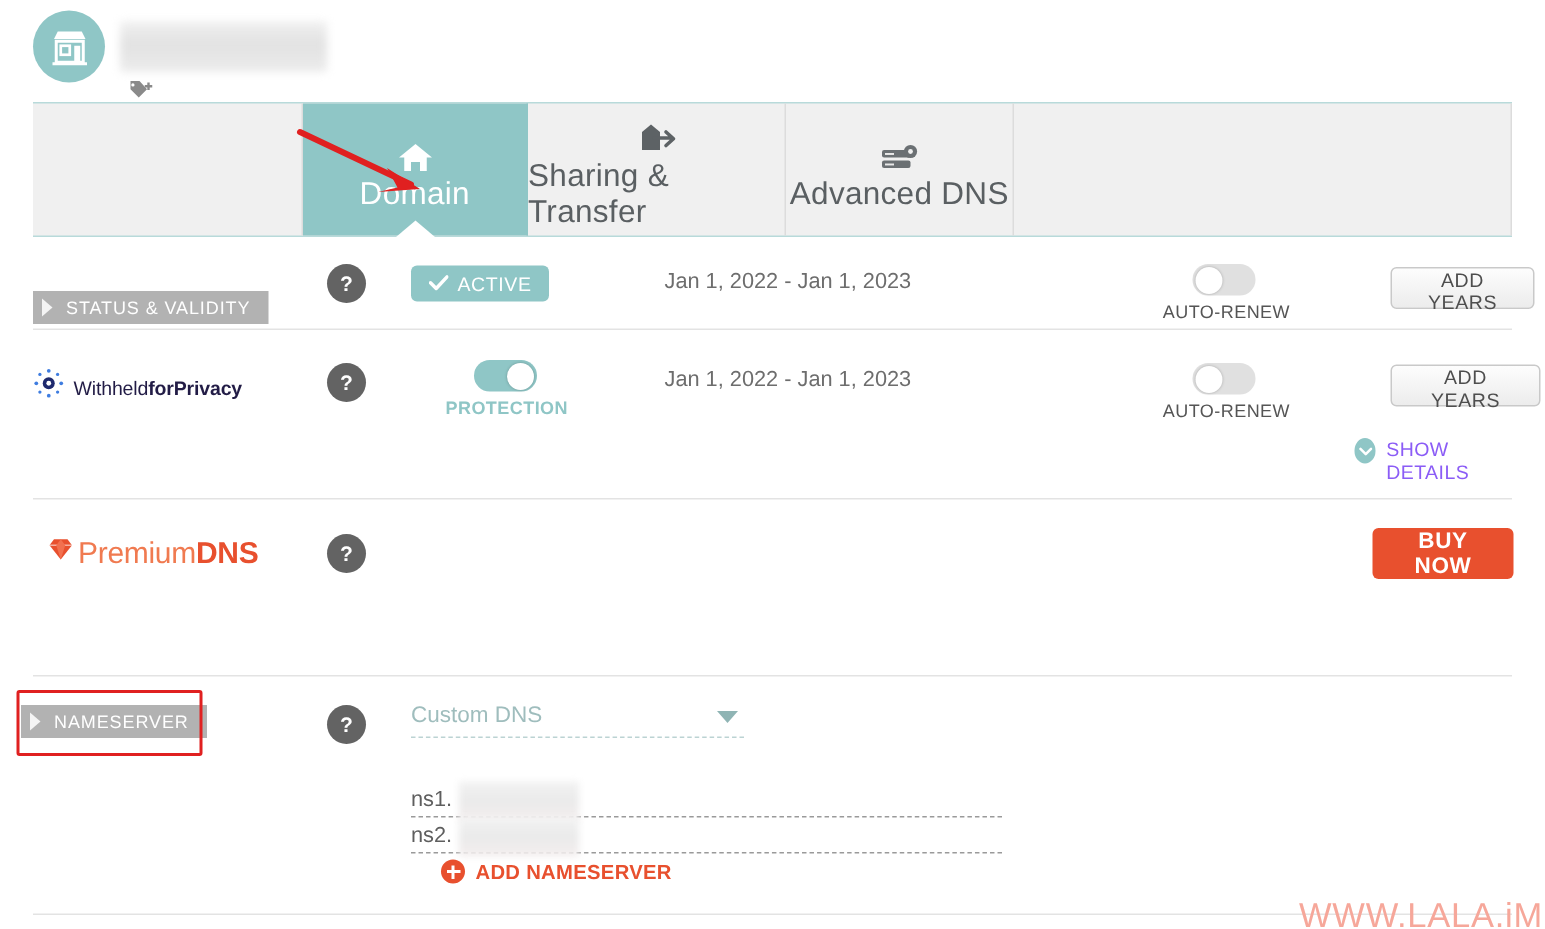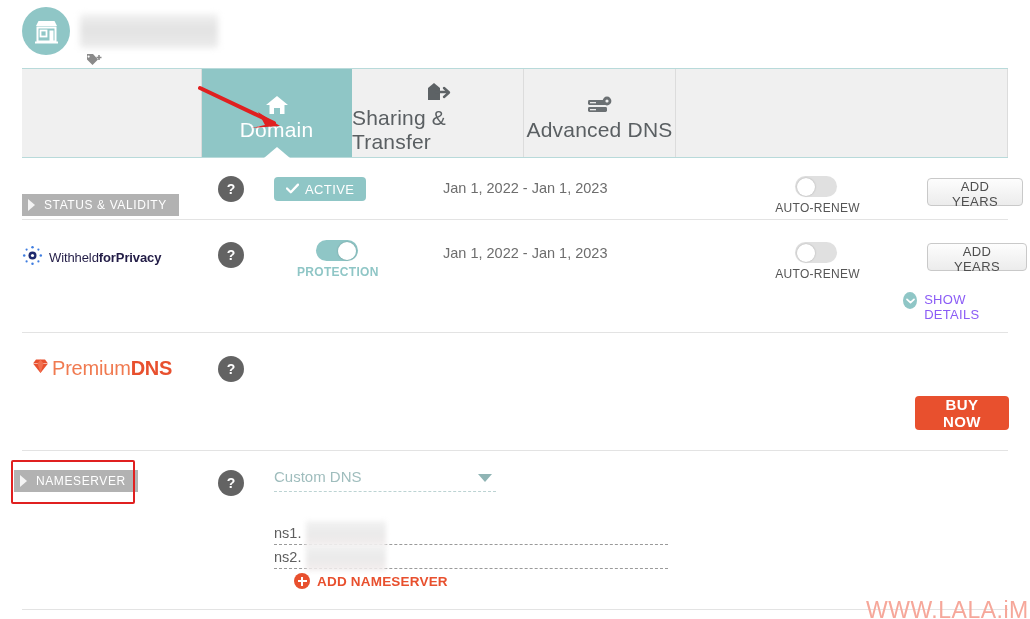--- a/index.html
+++ b/index.html
@@ -372,21 +372,21 @@
           <path d="M6.5 6.5 L9.5 16 L12.5 6.5 L9.5 2.5 Z" fill="#f2704f"></path>
         </svg>
       </span>
       <span>Premium</span>
         <span class="b">DNS</span>
     </div>
 
     <div class="qmark" style="position:absolute; left:196px; top:4px;">?</div>
 
 
-    <button class="btn-buy" style="position:absolute; left:893px; top:0px; width:94px;margin-top:44px;">BUY NOW</button>
+    <button class="btn-buy" style="position:absolute; left:893px; top:0px; width:94px;">BUY NOW</button>
   </div>
 
   <div class="hr" style="top:450px;"></div>
 
   <div class="row" style="top:466px; height:130px;">
     <div style="position:absolute; left:-8px; top:4px;">
       <div class="ribbon">
         <span>NAMESERVER</span>
       </div>
     </div>

